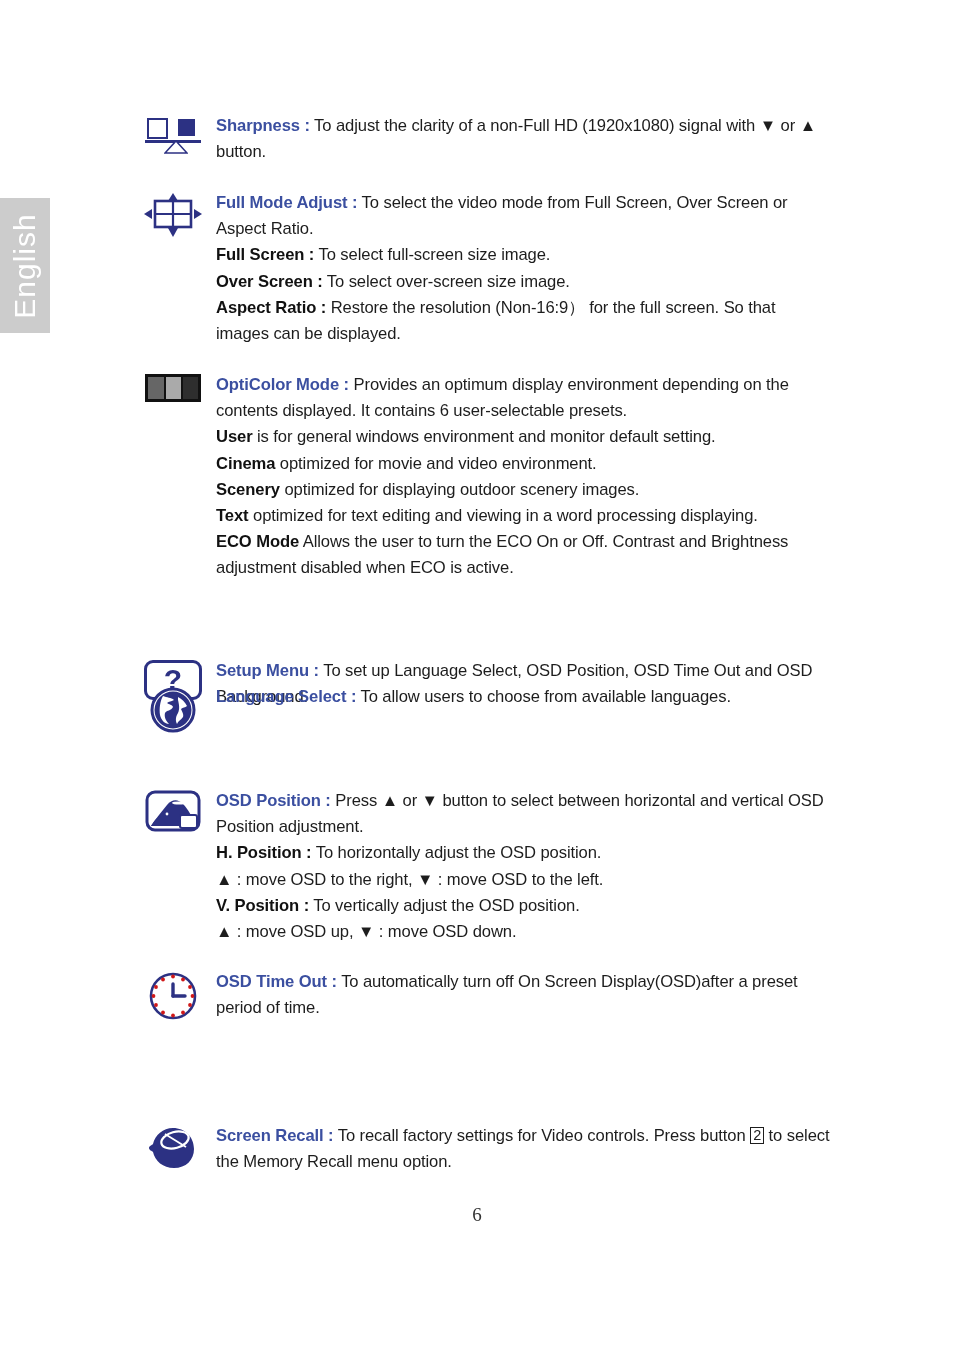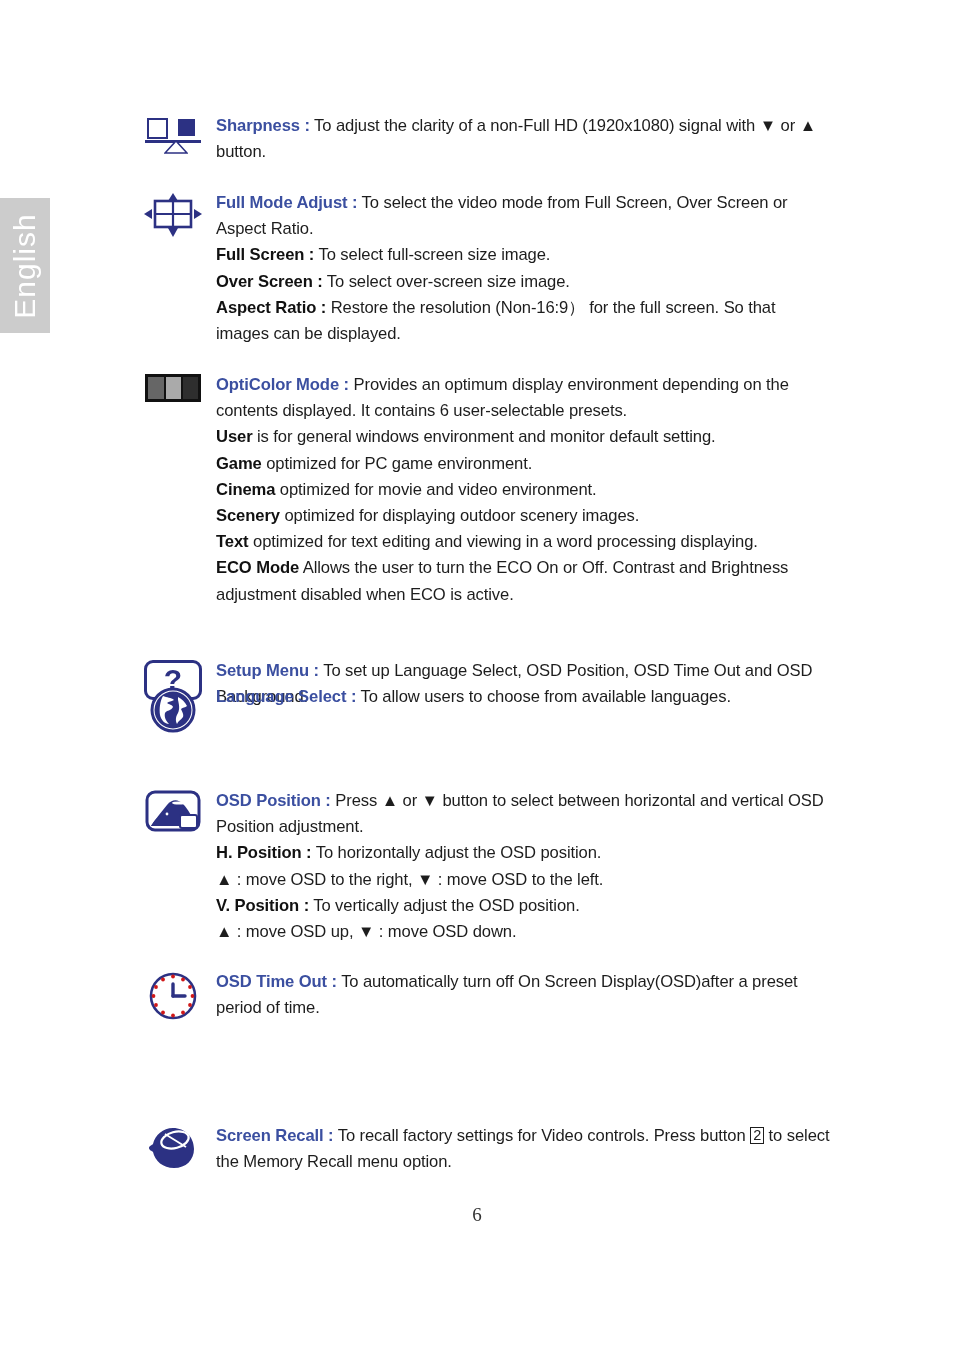--- a/index.html
+++ b/index.html
@@ -202,21 +202,20 @@
     <div class="icon-cell">
       <div class="icon-opticolor">
         <span class="b1"></span>
         <span class="b2"></span>
         <span class="b3"></span>
       </div>
     </div>
     <div class="text-cell" style="width:616px;">
       <p><span class="hd">OptiColor Mode :</span><span> Provides an optimum display environment depending on the contents displayed. It contains 6 user-selectable presets.</span></p>
       <p><span class="sub">User</span><span> is for general windows environment and monitor default setting.</span></p>
-      <p><span class="sub">Game</span><span> optimized for PC game environment.</span></p>
       <p><span class="sub">Cinema</span><span> optimized for movie and video environment.</span></p>
       <p><span class="sub">Scenery</span><span> optimized for displaying outdoor scenery images.</span></p>
       <p><span class="sub">Text</span><span> optimized for text editing and viewing in a word processing displaying.</span></p>
       <p><span class="sub">ECO Mode</span><span> Allows the user to turn the ECO On or Off. Contrast and Brightness adjustment disabled when ECO is active.</span></p>
     </div>
   </div>
 
   <div class="entry" style="left:130px; top:658px; width:700px;">
     <div class="icon-cell">
       <div class="icon-setup">

